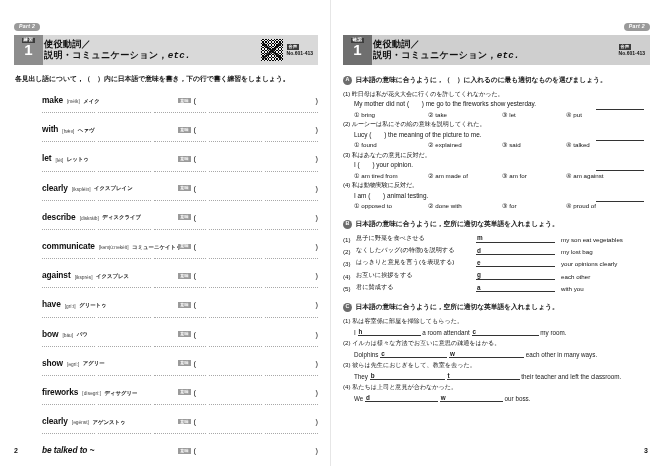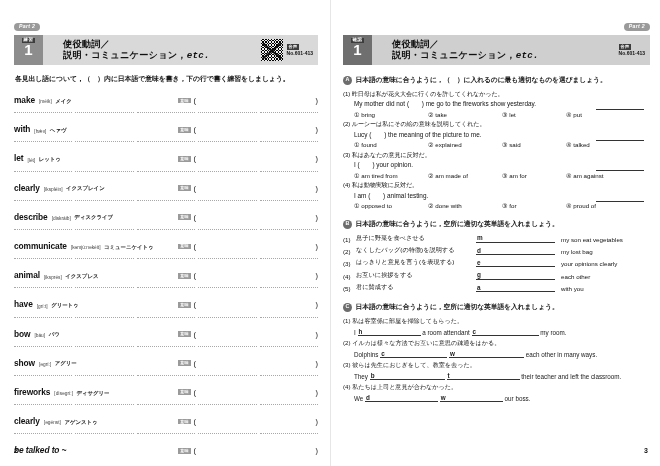--- a/index.html
+++ b/index.html
@@ -39,21 +39,21 @@
   .num-badge.dark{background:#6f6f6f;}
   .badge-label{
     font-size:4.4px;font-weight:bold;
     background:#3d3d3d;color:#fff;
     padding:.7px 2px;margin-top:2.5px;
     letter-spacing:.5px;line-height:1;
   }
   .badge-num{font-size:15px;font-weight:bold;line-height:.95;margin-top:0px;}
   .head-bar{
     flex:1;background:#d9d9d9;
-    display:flex;align-items:center;position:relative;padding-left:20px;
+    display:flex;align-items:center;position:relative;padding-left:1px;
   }
   .head-bar.dark{background:#cfcfcf;}
   .title{
     font-size:9.2px;font-weight:bold;line-height:1.25;
     color:#111;letter-spacing:.2px;
   }
   .title .en{font-style:italic;font-family:Liberation Mono, monospace;}
   .head-right{
     margin-left:auto;display:flex;align-items:center;gap:4px;padding-right:5px;
   }
@@ -72,21 +72,21 @@
   .qr:after{transform:rotate(-40deg);}
   .aud{display:flex;flex-direction:column;align-items:flex-start;line-height:1;}
   .aud-tag{font-size:4px;font-weight:bold;background:#3d3d3d;color:#fff;padding:.8px 2px;letter-spacing:.4px;}
   .aud-no{font-size:5px;font-weight:bold;color:#111;margin-top:1px;}
 
   
   .instr{font-size:6.9px;font-weight:bold;margin:9px 0 7px 1px;letter-spacing:-.1px;}
 
   
   .wordlist{margin-top:2px;}
-  .wrow{height:29.2px;position:relative;}
+  .wrow{height:29.2px;position:relative;margin-left:28px;}
   .wline{
     position:relative;display:flex;align-items:flex-end;height:14px;
   }
   .w-en{font-size:8.4px;font-weight:bold;color:#111;letter-spacing:-.1px;}
   .w-en.ital{font-style:italic;font-weight:bold;}
   .w-ipa{font-size:4.8px;color:#444;margin-left:4px;padding-bottom:.6px;}
   .w-kana{font-size:5.4px;color:#222;margin-left:3.5px;padding-bottom:.3px;font-weight:bold;}
   .ansbox{
     position:absolute;right:0;bottom:0;display:flex;align-items:center;width:140px;
   }
@@ -300,21 +300,21 @@
         </div>
         <div class="wrow">
           <div class="dotline">
             <i class="dseg"></i>
             <i class="dseg"></i>
             <i class="dseg"></i>
             <i class="dseg"></i>
             <i class="dseg"></i>
           </div>
           <div class="wline">
-            <span class="w-en">animal</span>
+            <span class="w-en">against</span>
             <span class="w-ipa">[iksprés]</span>
             <span class="w-kana">イクスプレス</span>
             <span class="ansbox">
               <span class="mtag">意味</span>
               <span class="paren">(</span>
               <span class="paren close">)</span>
             </span>
           </div>
         </div>
         <div class="wrow">

